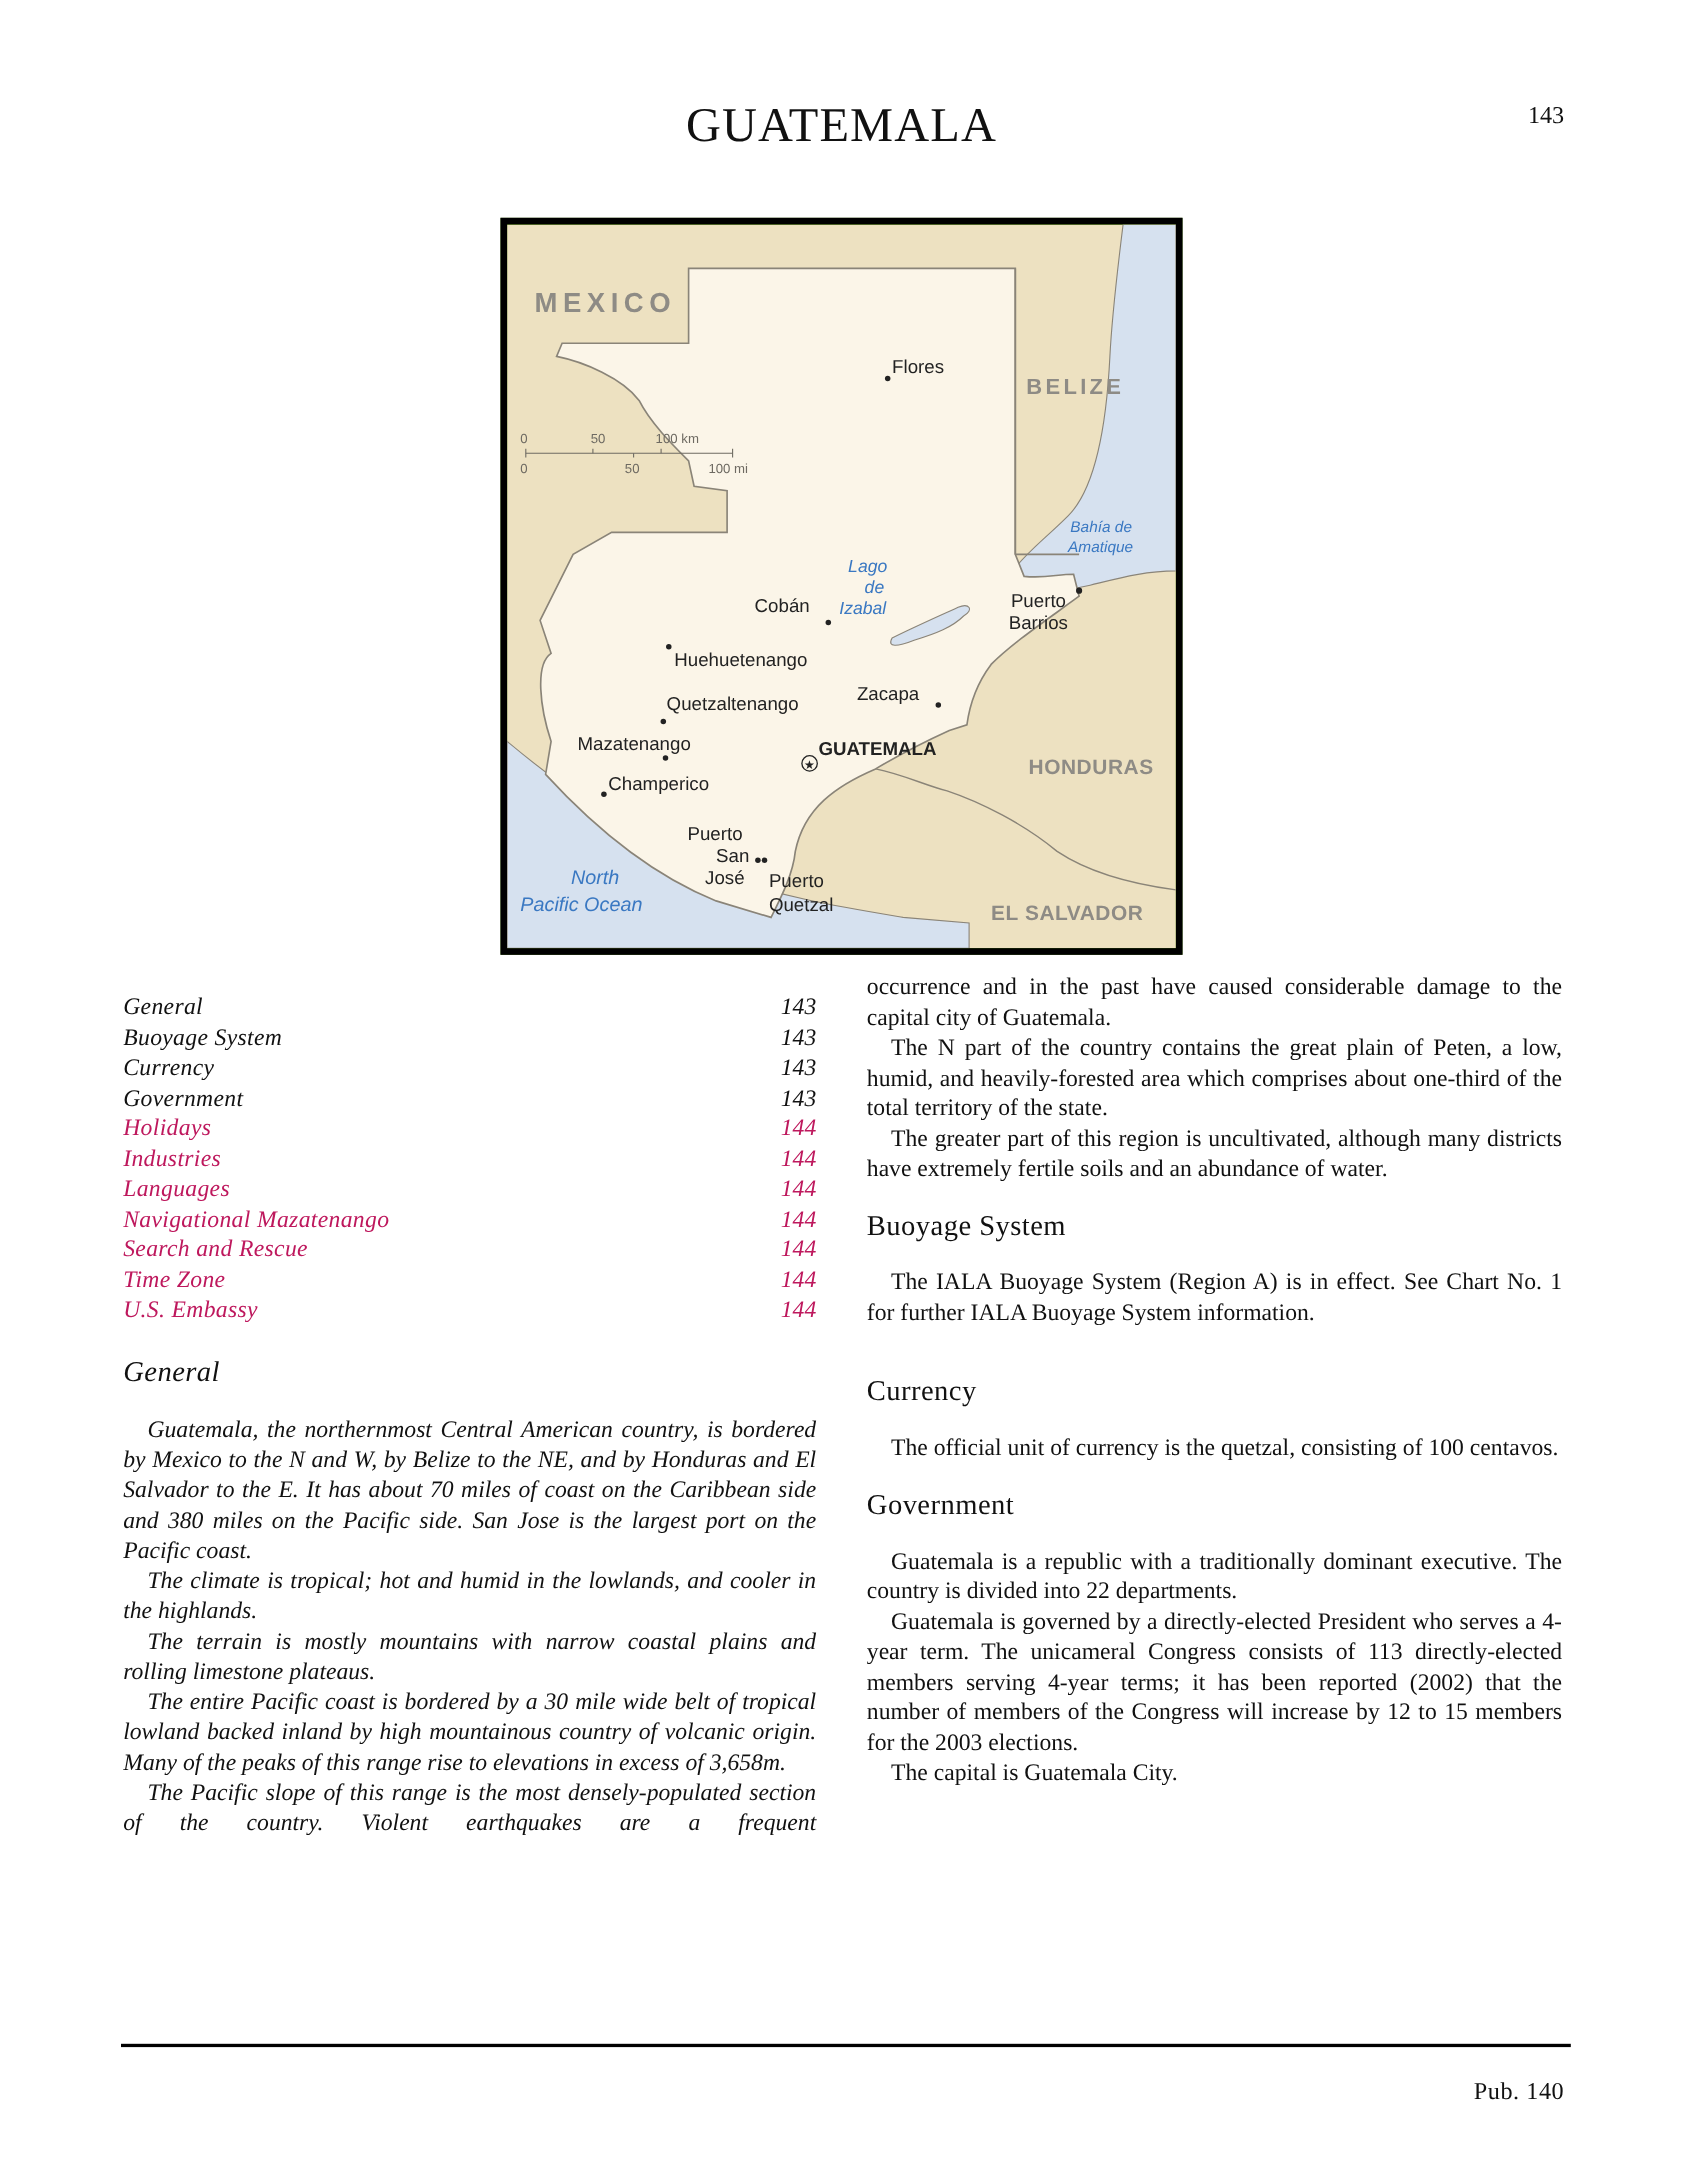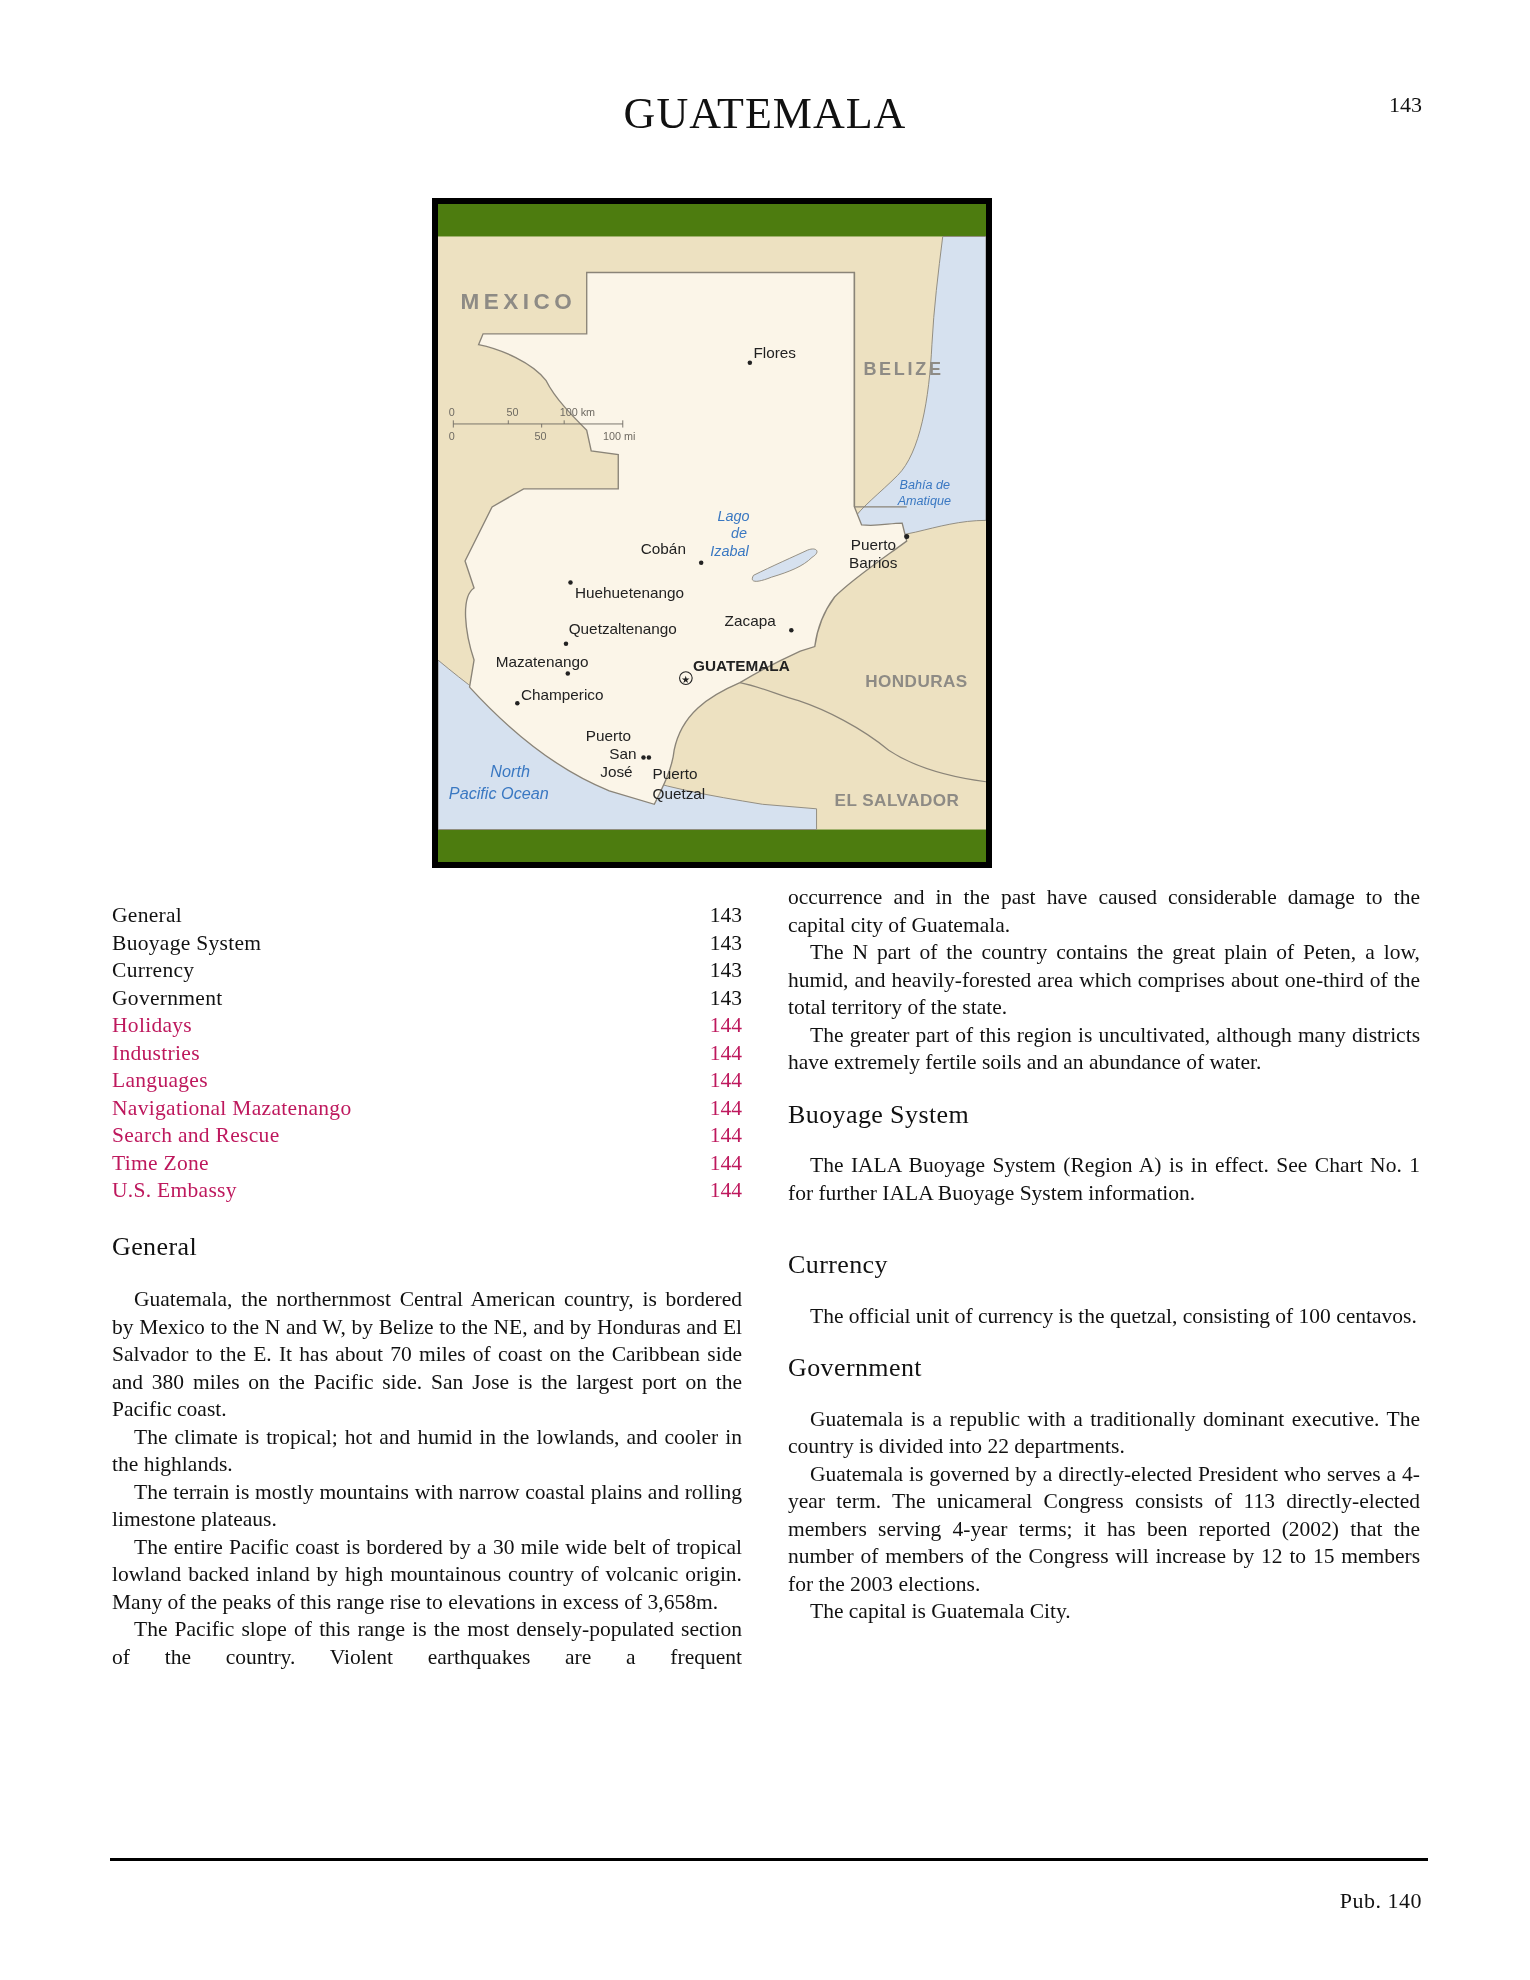--- a/index.html
+++ b/index.html
@@ -1,25 +1,25 @@
 <!DOCTYPE html>
 <html><head>
 <meta charset="utf-8">
 <style>
   html, body { margin:0; padding:0; background:#ffffff; }
   body { width:1530px; height:1980px; position:relative; overflow:hidden;
          font-family:"Liberation Serif", "DejaVu Serif", serif; color:#111; }
   .page-title { position:absolute; left:0; width:1530px; top:88px; text-align:center;
                 font-size:44px; letter-spacing:1px; font-weight:normal; margin:0; }
   .page-num { position:absolute; right:108px; top:92px; font-size:22px; }
-  .map-frame { position:absolute; left:432px; top:198px; width:560px; height:670px;
+  .map-frame { position:absolute; left:455px; top:198px; width:620px; height:670px;
                border:6px solid #000; box-sizing:border-box; background:#4d7c0f; overflow:hidden; }
   .map-frame svg { display:block; width:100%; height:100%; }
   .col { position:absolute; font-size:21.5px; line-height:27.5px; }
-  .col-left { left:112px; width:630px; }
+  .col-left { left:112px; width:630px;font-style:italic; }
   .col-right { left:788px; width:632px; }
   .toc { margin:0; padding:0; list-style:none; }
   .toc li { display:flex; justify-content:space-between; height:27.5px; }
   .toc li.link { color:#be185d; }
   .toc .t { letter-spacing:0.3px; }
   h2.sec { font-weight:normal; font-size:26px; margin:0; letter-spacing:0.4px; }
   p.para { margin:0; text-align:justify; text-indent:22px; }
   p.para.noind { text-indent:0; }
   .rule { position:absolute; left:110px; width:1318px; top:1858px; height:3px; background:#000; }
   .footer { position:absolute; right:108px; top:1888px; font-size:22px; letter-spacing:0.5px; }

